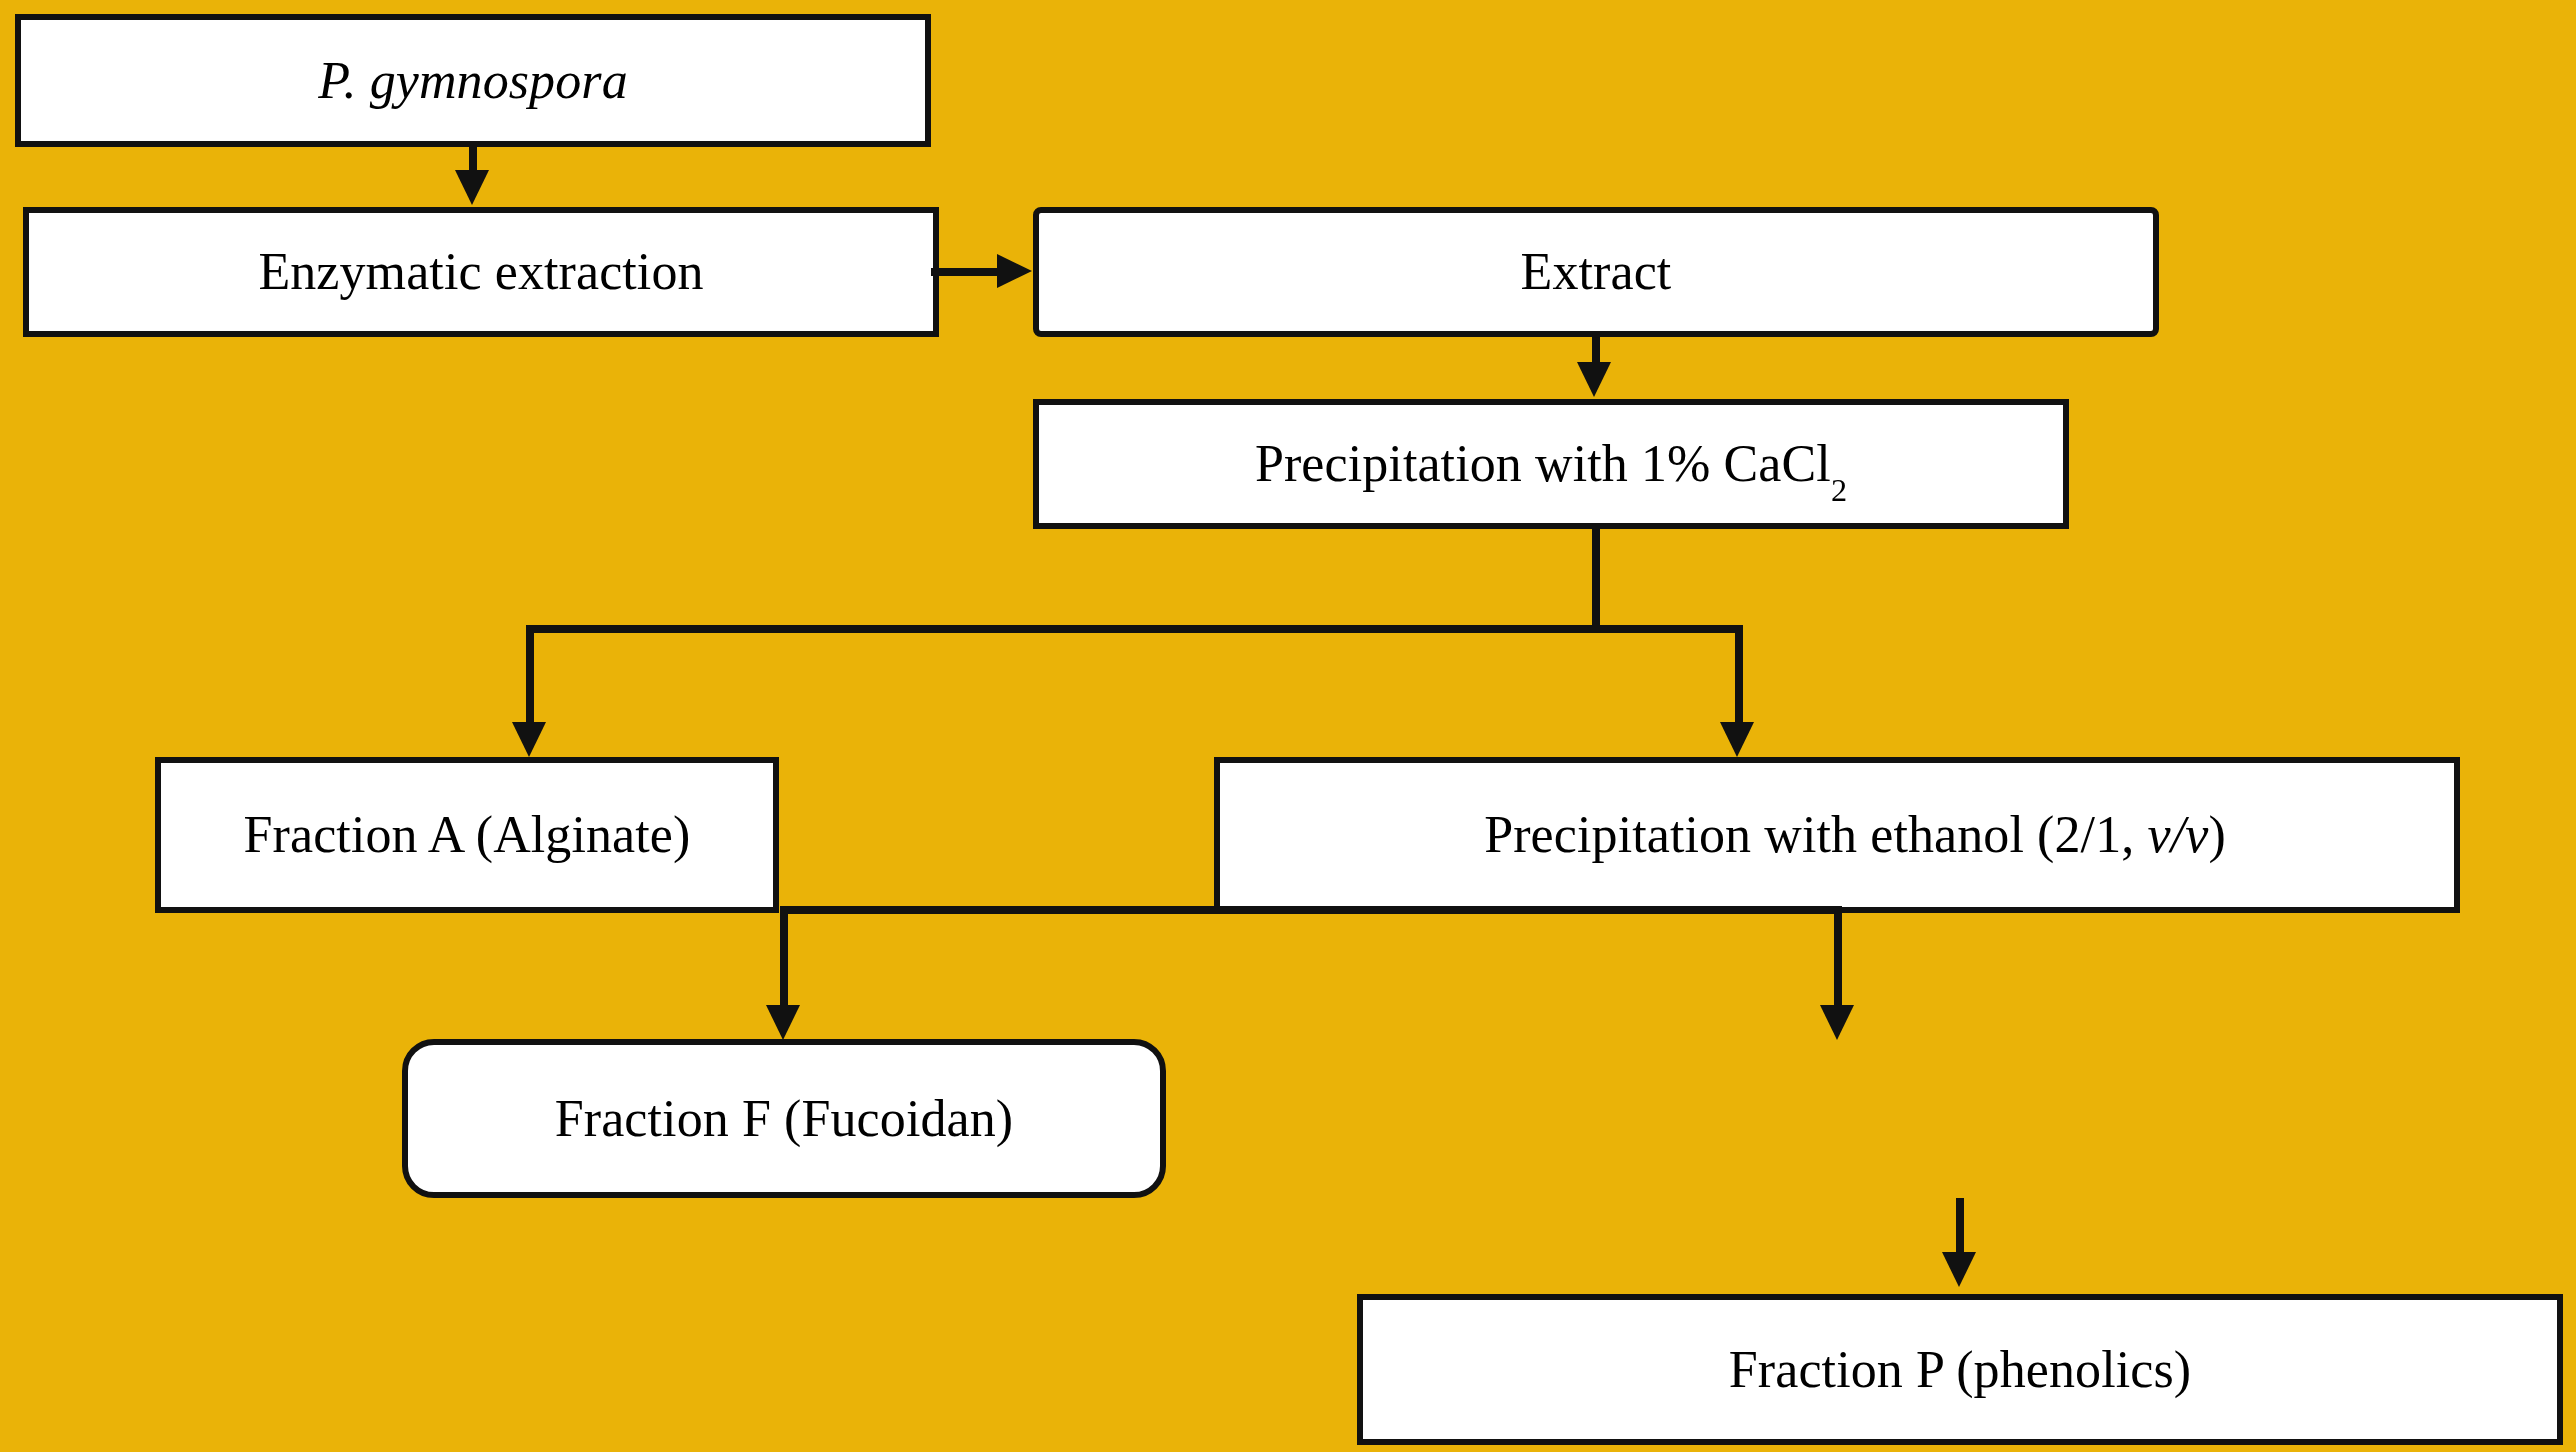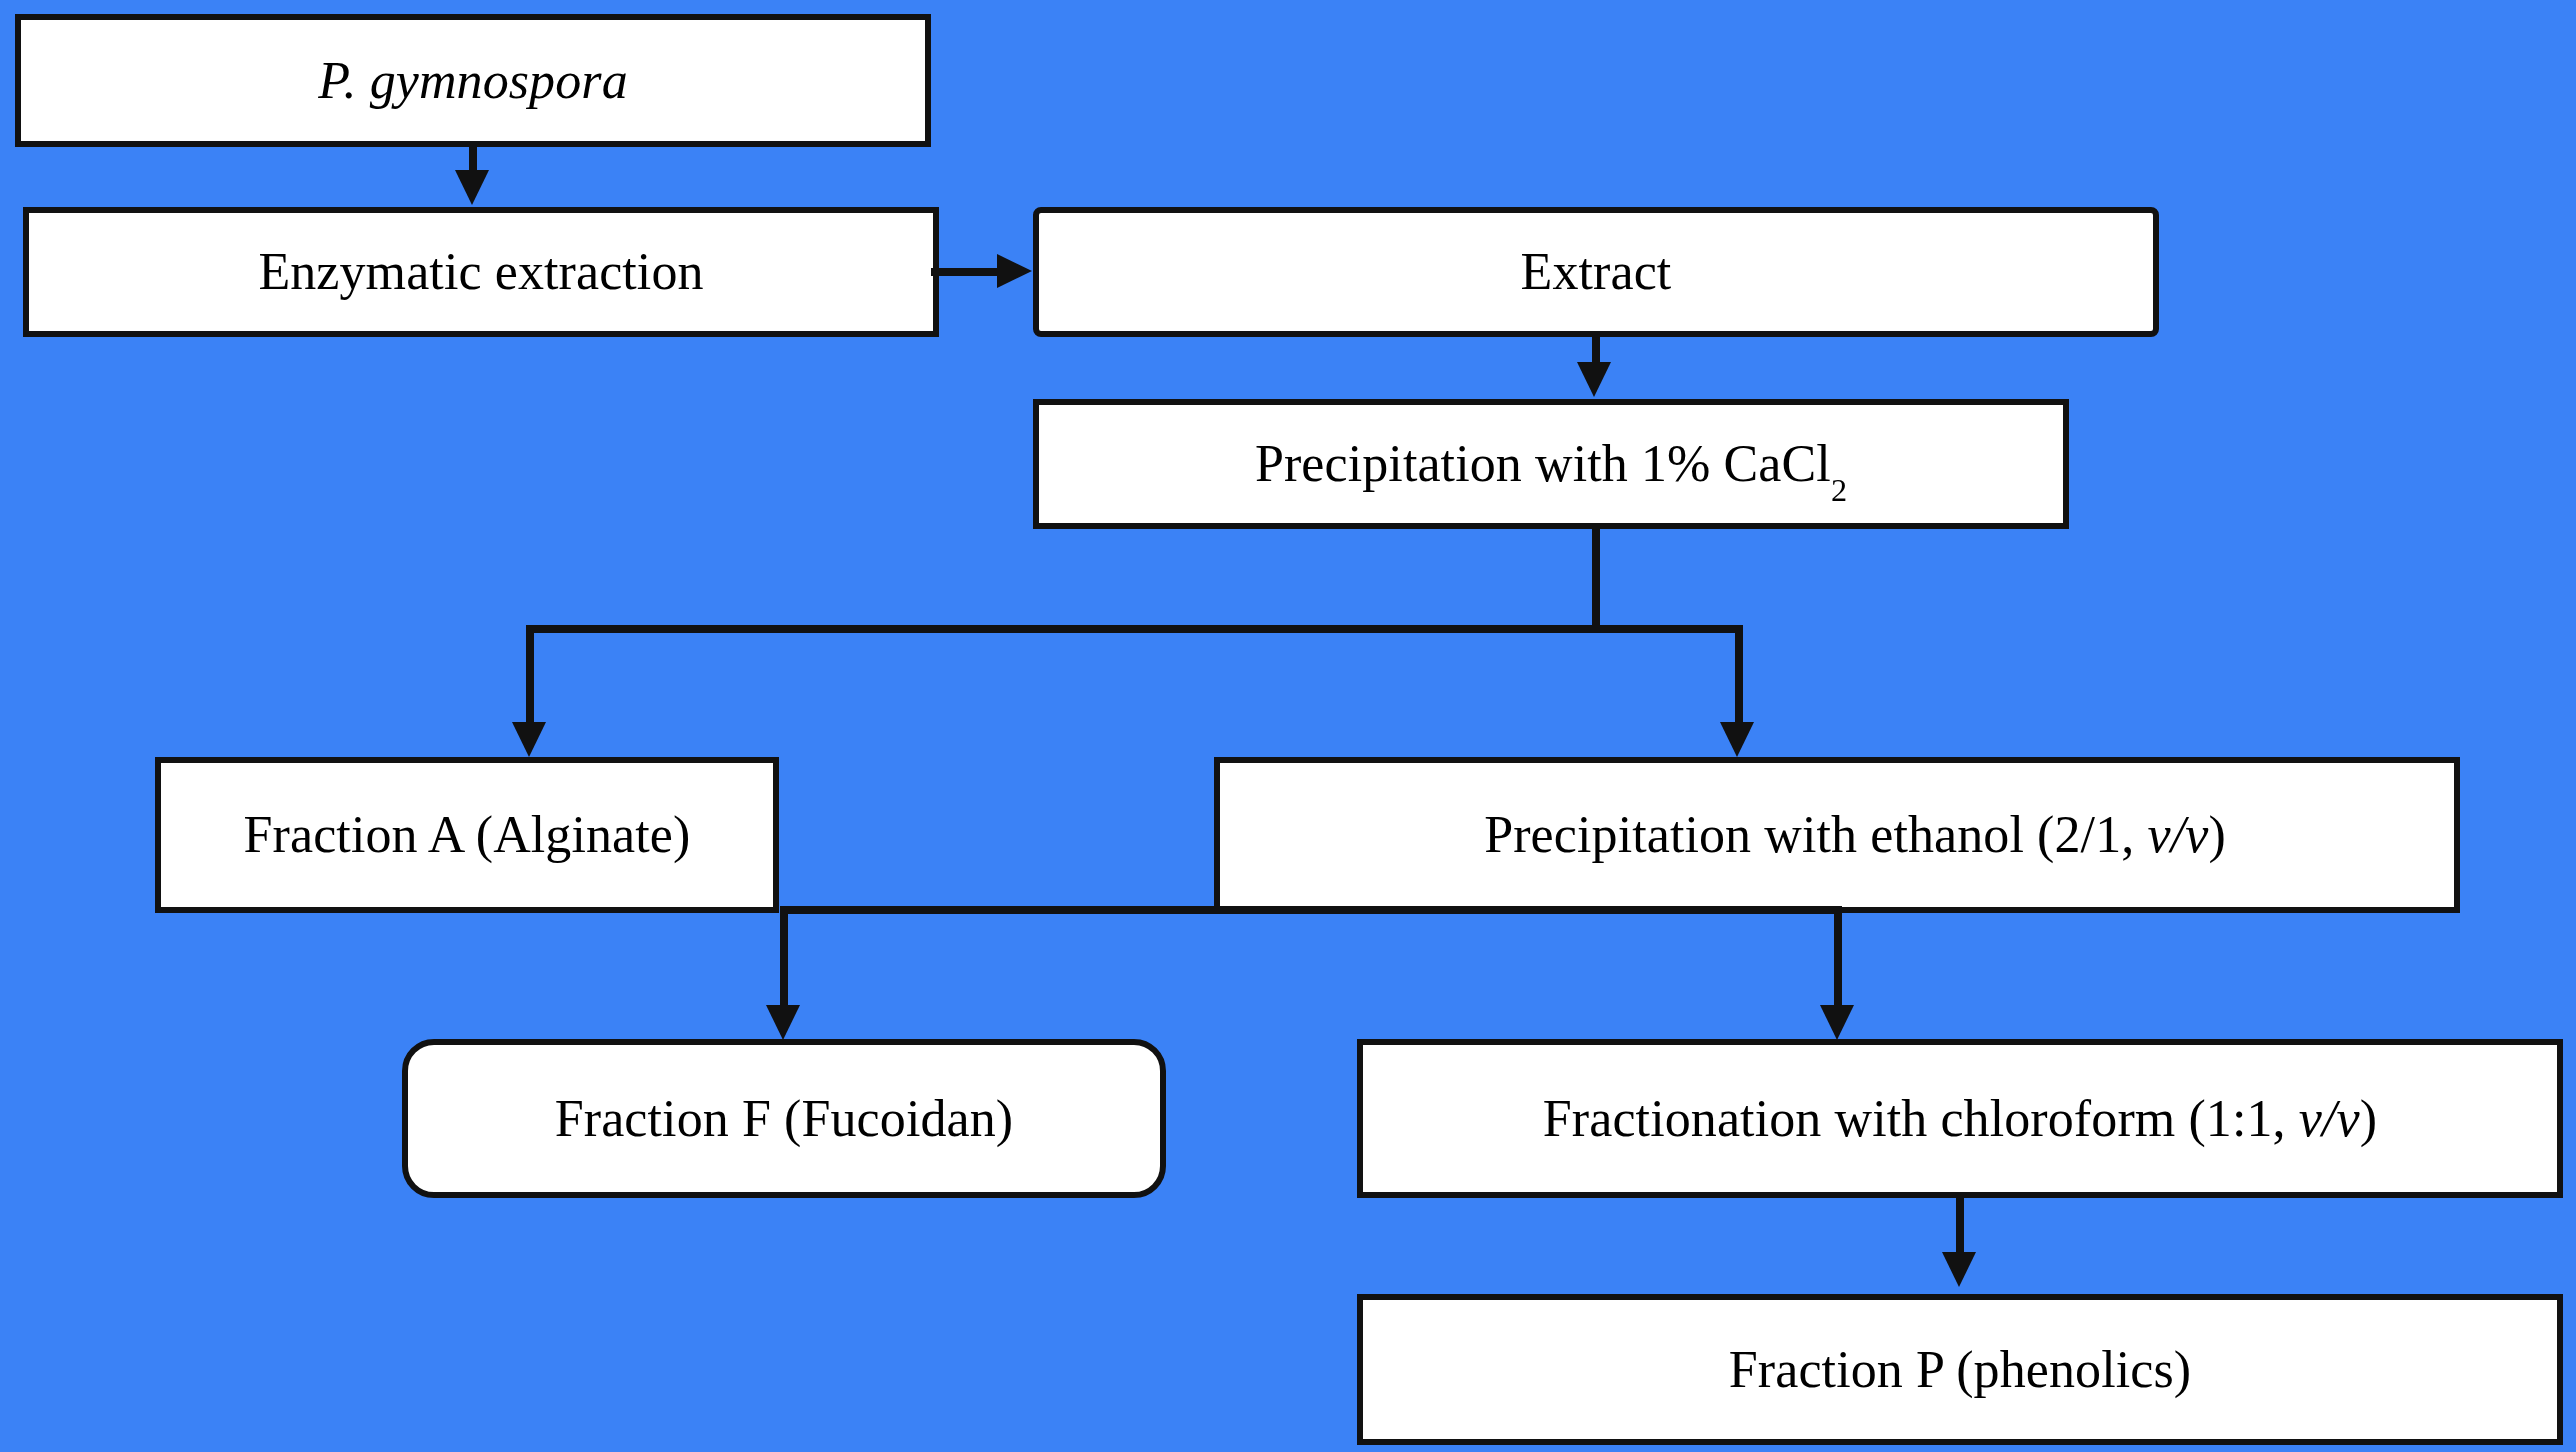--- a/index.html
+++ b/index.html
@@ -4,21 +4,21 @@
 <style>
   html,body{margin:0;padding:0;background:#ffffff;}
   body{
     font-family:"Liberation Serif","DejaVu Serif",serif;
     color:#000000;
   }
   #stage{
     position:relative;
     width:2576px;
     height:1453px;
-    background:#3b82f6;
+    background:#eab308;
     overflow:hidden;
   }
   
   .node{
     position:absolute;
     box-sizing:border-box;
     background:#ffffff;
     border:6.1px solid #111111;
     display:flex;
     align-items:center;
@@ -111,25 +111,20 @@
   <div class="hline" style="left:780px; top:906px; width:1062px;"></div>
   <div class="vline" style="left:780px; top:906px; height:109px;"></div>
   <div class="arrow-down" style="left:766px; top:1005px;"></div>
   <div class="vline" style="left:1834px; top:906px; height:109px;"></div>
   <div class="arrow-down" style="left:1820px; top:1005px;"></div>
 
   <div class="node" id="node-fraction-f" style="left: 402px; top: 1039px; width: 764px; height: 159px; border-radius: 32px;">
     <span class="label">Fraction F (Fucoidan)</span>
   </div>
 
-  <div class="node" id="node-chloroform" style="left: 1357px; top: 1039px; width: 1206px; height: 159px;">
-    <span class="label">
-      <span>Fractionation with chloroform (1:1, </span><span class="it">v/v</span><span>)</span>
-    </span>
-  </div>
 
   <div class="vline" style="left:1956px; top:1198px; height:61px;"></div>
   <div class="arrow-down" style="left:1942px; top:1252px;"></div>
 
   <div class="node" id="node-fraction-p" style="left: 1357px; top: 1294px; width: 1206px; height: 151px;">
     <span class="label">Fraction P (phenolics)</span>
   </div>
 
 </div>
 

